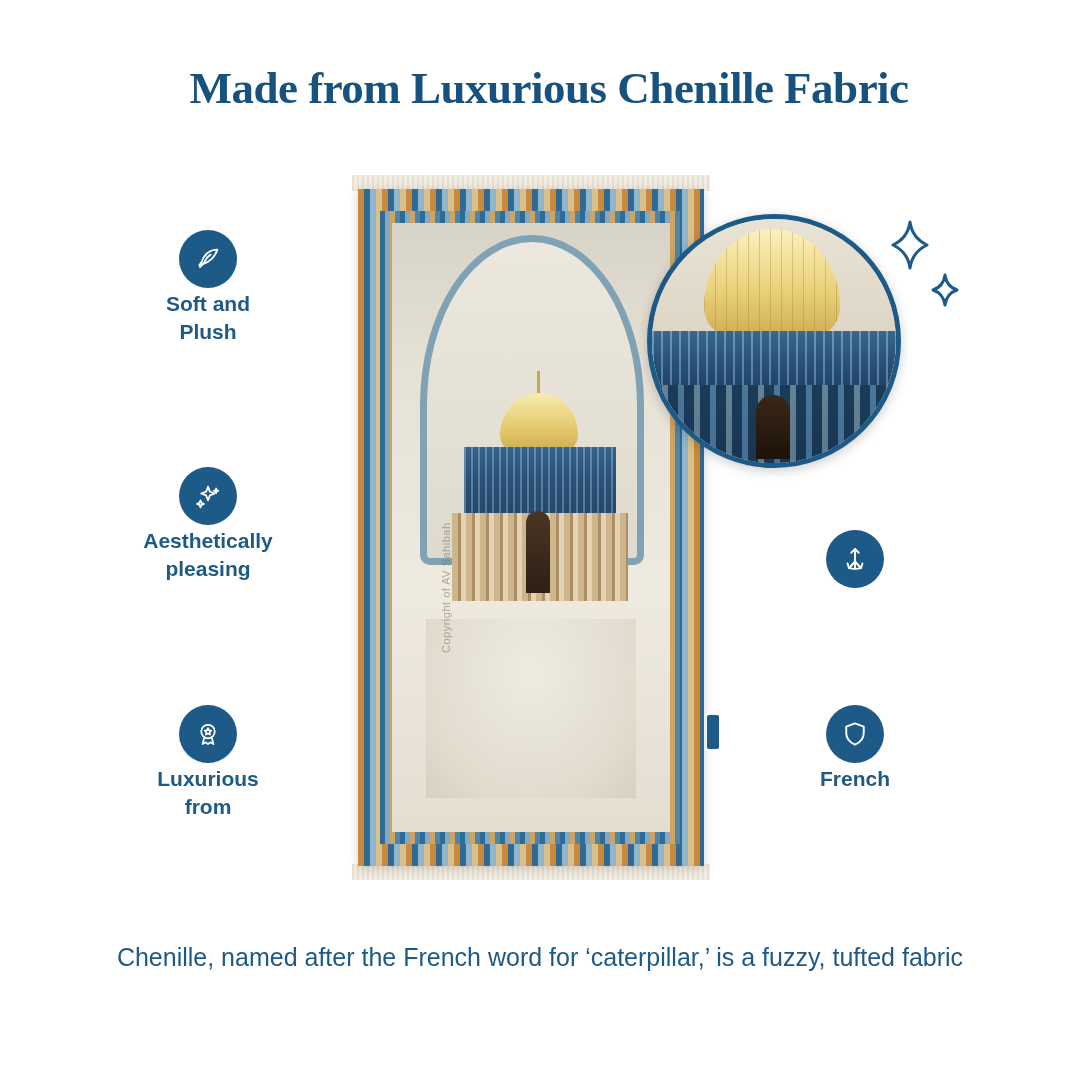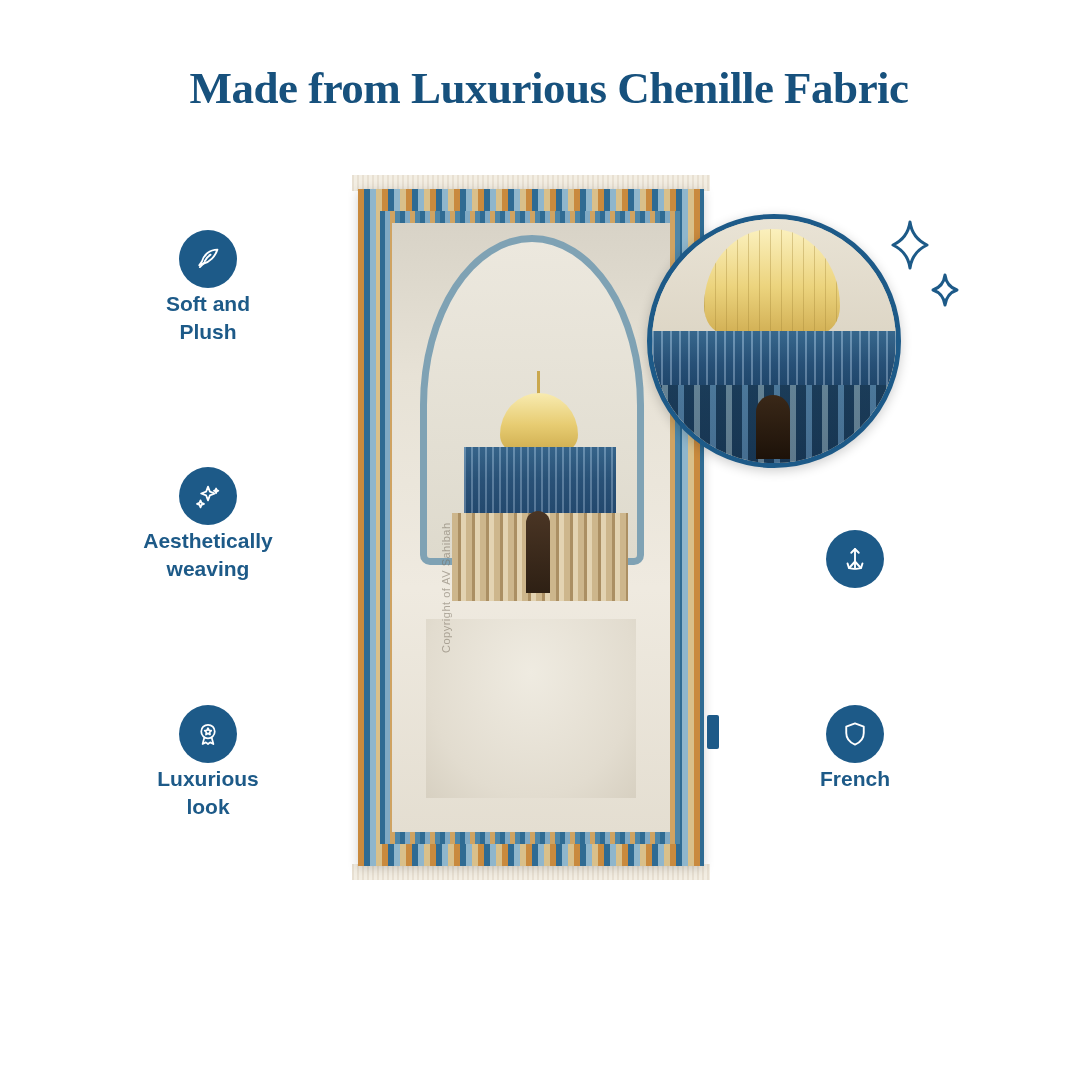--- a/index.html
+++ b/index.html
@@ -315,33 +315,33 @@
 
 <div class="feature f-aesth">
   <div class="badge">
     <svg width="30" height="30" viewBox="0 0 24 24" fill="none" stroke="#ffffff" stroke-width="1.4" stroke-linecap="round" stroke-linejoin="round">
       <path d="M12 4.5l1.5 4 4 1.5-4 1.5-1.5 4-1.5-4-4-1.5 4-1.5z"></path>
       <path d="M6 15.5l.8 2 2 .8-2 .8-.8 2-.8-2-2-.8 2-.8z"></path>
       <path d="M18.5 6l.5 1.3 1.3.5-1.3.5-.5 1.3-.5-1.3-1.3-.5 1.3-.5z"></path>
     </svg>
   </div>
   <div class="label">Aesthetically
-weaving</div>
+pleasing</div>
 </div>
 
 <div class="feature f-lux">
   <div class="badge">
     <svg width="30" height="30" viewBox="0 0 24 24" fill="none" stroke="#ffffff" stroke-width="1.4" stroke-linecap="round" stroke-linejoin="round">
       <circle cx="12" cy="10" r="5.4"></circle>
       <path d="M12 7.4l.8 1.6 1.8.3-1.3 1.3.3 1.8-1.6-.85-1.6.85.3-1.8-1.3-1.3 1.8-.3z"></path>
       <path d="M9 15l-1.3 5 2.6-1.3L12 20l1.7-1.3 2.6 1.3L15 15"></path>
     </svg>
   </div>
   <div class="label">Luxurious
-look</div>
+from</div>
 </div>
 
 <div class="feature f-versatile">
   <div class="badge">
     <svg width="30" height="30" viewBox="0 0 24 24" fill="none" stroke="#ffffff" stroke-width="1.5" stroke-linecap="round" stroke-linejoin="round">
       <path d="M12 4v16"></path>
       <path d="M9 7l3-3 3 3"></path>
       <path d="M12 14l-4.5 5"></path>
       <path d="M12 14l4.5 5"></path>
       <path d="M6 15.5L7.2 19.3 11 19.9"></path>
@@ -400,13 +400,14 @@
     <path d="M21 3c1.5 11 6.5 18 17 23-10.5 5-15.5 12-17 23-1.5-11-6.5-18-17-23 10.5-5 15.5-12 17-23z"></path>
   </svg>
 </div>
 <div class="sparkle" style="left:930px; top:272px;">
   <svg width="30" height="36" viewBox="0 0 30 36" fill="none" stroke="#1d5a88" stroke-width="3" stroke-linejoin="round">
     <path d="M15 3c1 7.5 4.5 12.5 12 15-7.5 2.5-11 7.5-12 15-1-7.5-4.5-12.5-12-15 7.5-2.5 11-7.5 12-15z"></path>
   </svg>
 </div>
 
 <div class="caption">
+  <div>Chenille, named after the French word for ‘caterpillar,’ is a fuzzy, tufted fabric</div>
 </div>
 
 </body></html>

